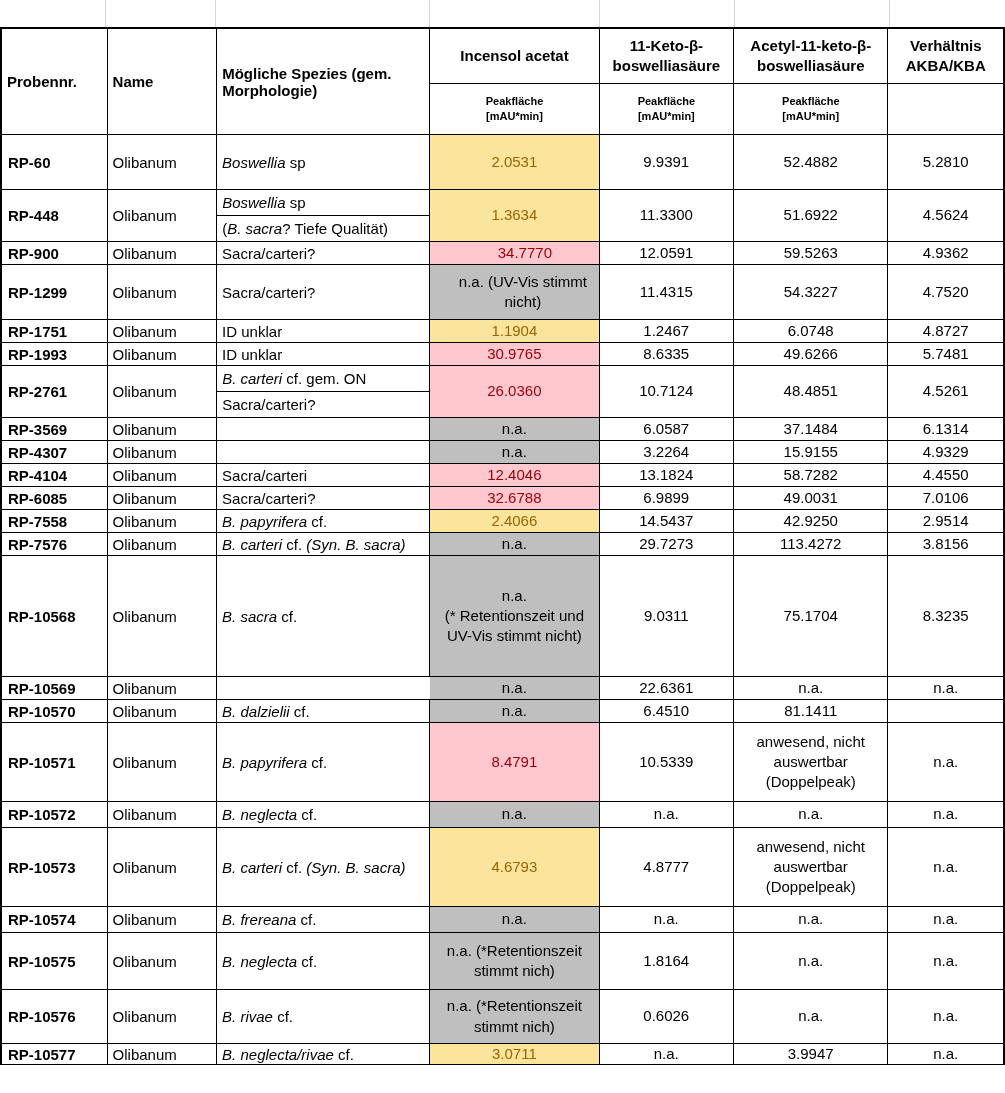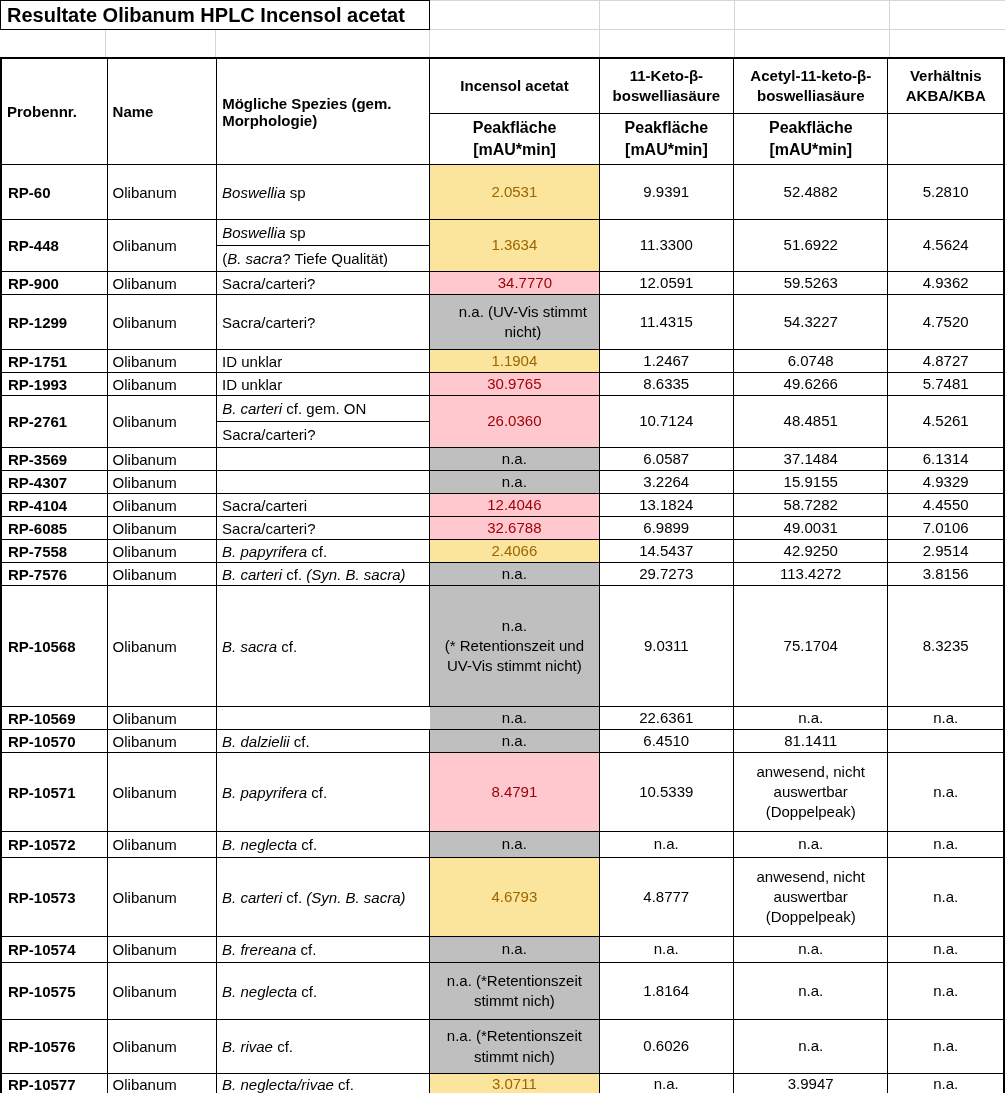--- a/index.html
+++ b/index.html
@@ -22,21 +22,21 @@
   
   .table { border:2px solid #000; border-bottom:none; width:1005px; }
   .thead { display:flex; height:106px; border-bottom:1.5px solid #000; }
   .hcell { border-right:1.5px solid #000; font-weight:bold; font-size:15px;
            display:flex; align-items:center; padding:0 5px; }
   .hcol  { display:flex; flex-direction:column; border-right:1.5px solid #000; }
   .hcol:last-child { border-right:none; }
   .htop  { height:55px; border-bottom:1.5px solid #000; display:flex; align-items:center; justify-content:center;
            text-align:center; font-weight:bold; font-size:15px; white-space:pre-line; line-height:1.35; padding:0 2px; }
   .hbot  { flex:1; display:flex; align-items:center; justify-content:center; text-align:center;
-           font-weight:bold; font-size:16px; white-space:pre-line; line-height:1.35; }
+           font-weight:bold; font-size:11px; white-space:pre-line; line-height:1.35; }
   .row  { display:flex; border-bottom:1.5px solid #000; background:#fff; }
   .c    { border-right:1.5px solid #000; display:flex; align-items:center; font-size:15px; overflow:hidden; }
   .c:last-child { border-right:none; }
   .c.id { font-weight:bold; padding-left:6px; }
   .c.nm { padding-left:5px; }
   .c.sp { padding-left:5px; }
   .c.sp.split { flex-direction:column; align-items:stretch; padding-left:0; }
   .sp-sub { flex:1; display:flex; align-items:center; padding-left:5px; }
   .sp-sub:first-child { border-bottom:1.5px solid #000; }
   .c.num { justify-content:center; text-align:center; padding:0 8px; white-space:pre-line; line-height:1.35; }
@@ -44,27 +44,20 @@
   .yellow { background:var(--yellow-bg); color:var(--yellow-tx); }
   .pink   { background:var(--pink-bg);   color:var(--pink-tx); }
   .gray   { background:var(--gray-bg);   color:#000; }
   :root { --yellow-bg:#FBE49B; --yellow-tx:#9C6500; --pink-bg:#FFC7CE; --pink-tx:#9C0006; --gray-bg:#BFBFBF; --grid:#D6D6D6; }
 </style>
 </head>
 <body>
 
 <div class="sheet">
 
-  <div class="title-row">
-    <div class="title-cell">Resultate Olibanum HPLC Incensol acetat</div>
-    <div class="ghost" style="width:170px"></div>
-    <div class="ghost" style="width:135px"></div>
-    <div class="ghost" style="width:155px"></div>
-    <div class="ghost" style="width:115px;border-right:none"></div>
-  </div>
 
   <div class="empty-row">
     <div class="ghost" style="width:106px"></div>
     <div class="ghost" style="width:110px"></div>
     <div class="ghost" style="width:214px"></div>
     <div class="ghost" style="width:170px"></div>
     <div class="ghost" style="width:135px"></div>
     <div class="ghost" style="width:155px"></div>
     <div class="ghost" style="width:115px;border-right:none"></div>
   </div>

